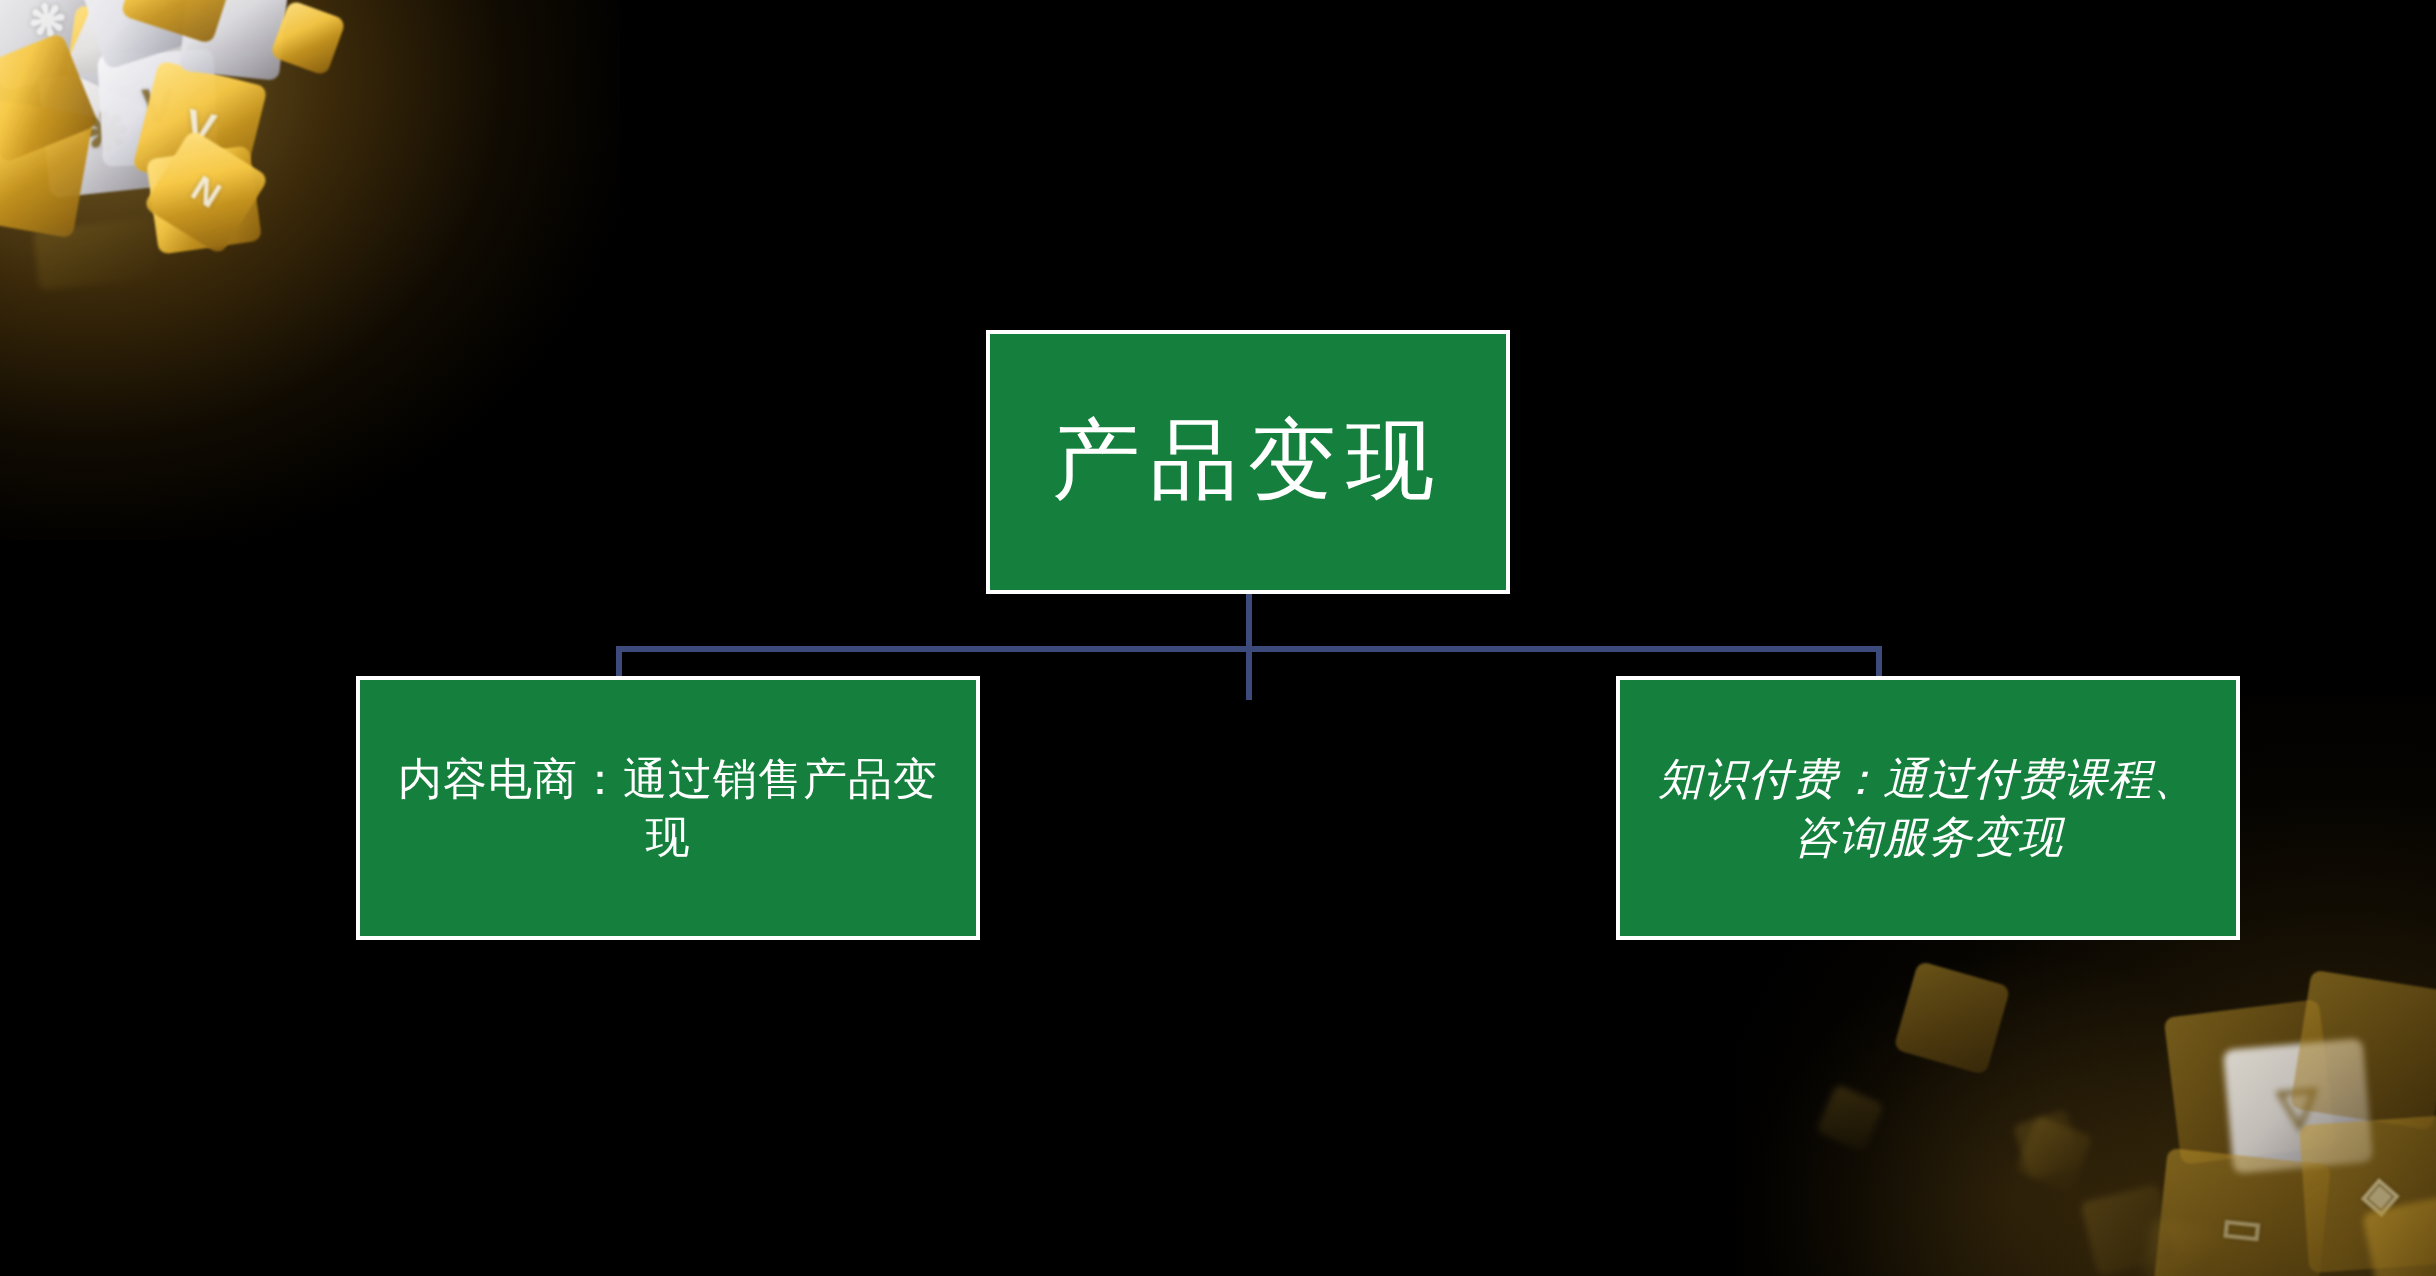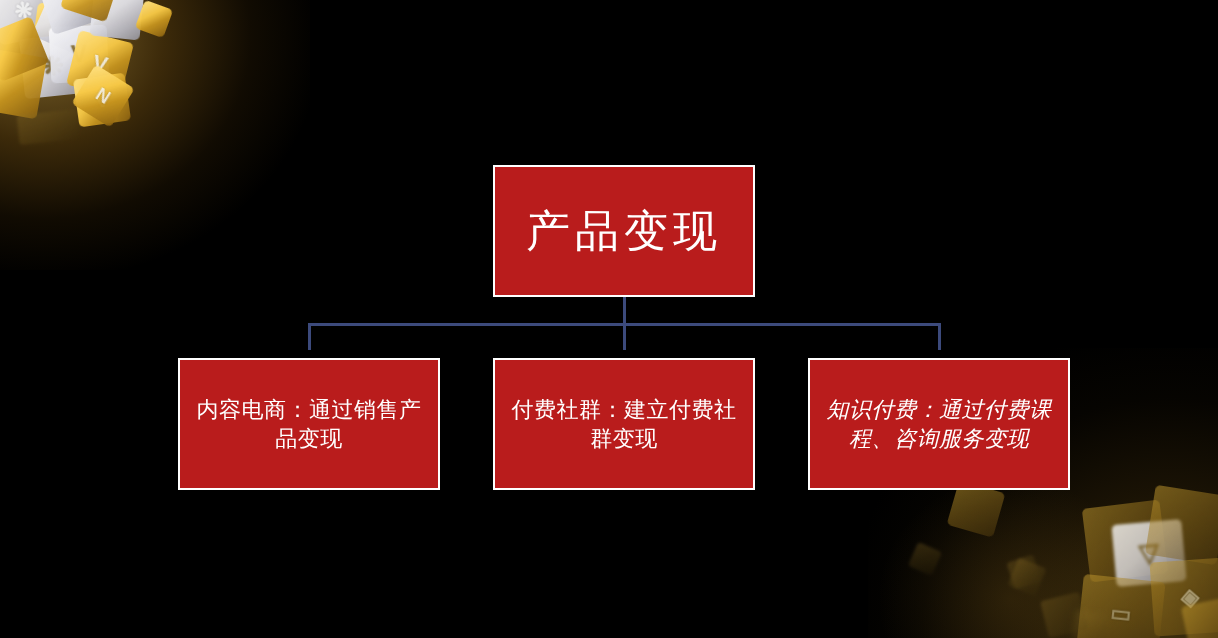--- a/index.html
+++ b/index.html
@@ -122,21 +122,21 @@
   }
 
   .soft { filter: blur(0.6px); }
   .softer { filter: blur(1.6px); }
   .softest { filter: blur(3px); }
 
   
   .node {
     position: absolute;
     box-sizing: border-box;
-    background: #b91c1c;
+    background: #15803d;
     border: 2px solid #FFFFFF;
     display: flex;
     align-items: center;
     justify-content: center;
     text-align: center;
     color: #FFFFFF;
   }
   .node-label {
     display: block;
     width: 100%;
@@ -151,21 +151,21 @@
     top: 165px;
     width: 262px;
     height: 132px;
   }
   #node-root .node-label {
     font-size: 44px;
     letter-spacing: 5px;
     line-height: 1.1;
   }
 
-  .node-child { top: 358px; width: 262px; height: 132px; }
+  .node-child { top: 338px; width: 312px; height: 132px; }
   .node-child .node-label { font-size: 22px; letter-spacing: 0.5px; }
 
   #node-child-0 { left: 178px; }
   #node-child-1 { left: 493px; }
   #node-child-2 { left: 808px; font-style: italic; }
 
   
   .conn {
     position: absolute;
     background: #3C4A7C;
@@ -267,21 +267,18 @@
   <div class="conn conn-v-right"></div>
 
   <div class="node" id="node-root">
     <span class="node-label">产品变现</span>
   </div>
 
   <div class="node node-child" id="node-child-0">
     <span class="node-label">内容电商：通过销售产品变现</span>
   </div>
 
-  <div class="node node-child" id="node-child-1">
-    <span class="node-label">付费社群：建立付费社群变现</span>
-  </div>
 
   <div class="node node-child" id="node-child-2">
     <span class="node-label">知识付费：通过付费课程、咨询服务变现</span>
   </div>
 
 </div>
 
 </body></html>

